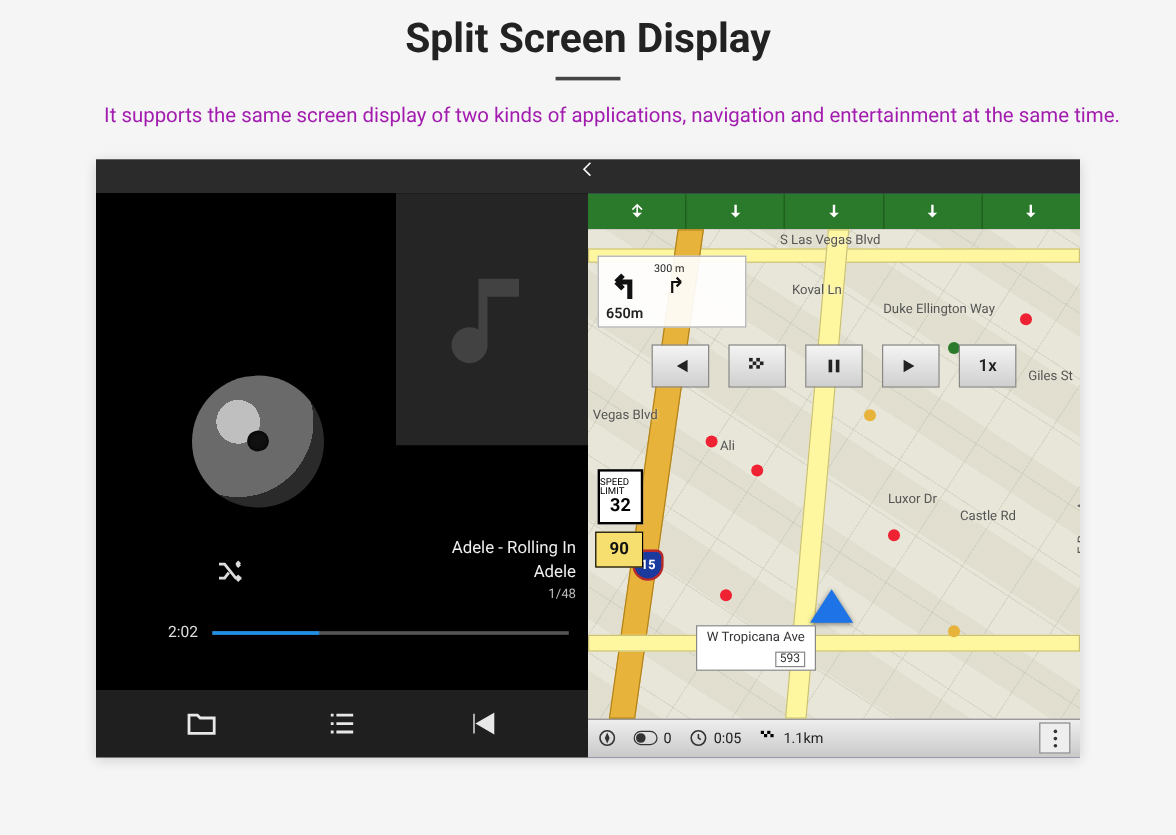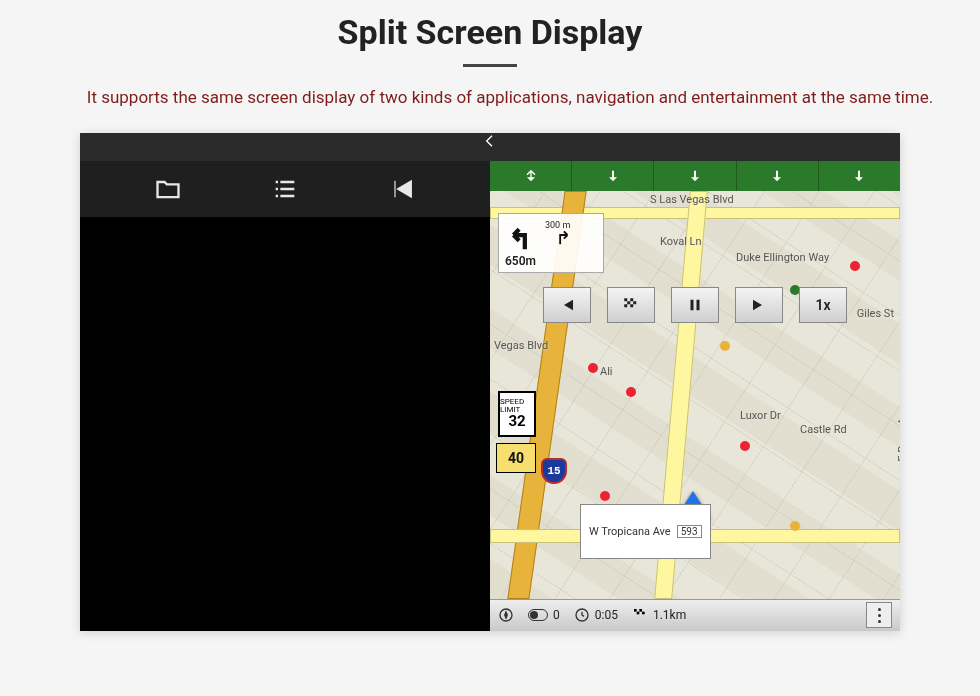--- a/index.html
+++ b/index.html
@@ -20,21 +20,21 @@
   }
   .title-rule {
     width: 54px;
     height: 0;
     border-top: 3px solid #444;
     margin: 12px auto 18px;
   }
   .subtitle {
     text-align: center;
     font-size: 17px;
-    color: #7f1d1d;
+    color: #a21caf;
     line-height: 1.5;
     padding: 0 40px 22px;
     margin-left: 40px;
   }
   .device {
     width: 820px;
     height: 498px;
     margin: 0 auto;
     position: relative;
     box-shadow: 0 2px 10px rgba(0,0,0,.15);
@@ -179,21 +179,21 @@
   }
   .road{position:absolute;background:#fff7a0;border:1px solid #c9c07a;}
   .freeway{position:absolute;background:#e8b33a;border:1px solid #b0831f;}
   .street-label{
     position:absolute; font-size:11px; color:#555; white-space:nowrap;
     text-shadow:0 0 3px #e8e6d8;
   }
   .turn-card{
     position:absolute;
     top:52px; left:8px;
-    width:106px; height:60px;
+    width:124px; height:60px;
     background:rgba(255,255,255,.92);
     border:1px solid #aaa;
     display:flex; align-items:flex-end; justify-content:flex-start;
     padding:4px 6px;
     font-size:12px; color:#222; font-weight:600;
   }
   .turn-card svg{position:absolute;top:4px;left:6px;width:34px;height:34px;fill:#111;}
   .turn-card .next svg{width:22px;height:22px;}
   .turn-card .next{position:absolute;top:6px;left:46px;display:flex;flex-direction:column;align-items:center;font-size:9px;font-weight:400;}
   .speed-sign{
@@ -229,22 +229,22 @@
     width:0;height:0;
     border-left:18px solid transparent;
     border-right:18px solid transparent;
     border-bottom:28px solid #1e74e6;
     filter: drop-shadow(0 1px 2px rgba(0,0,0,.5));
   }
   .addr-pill{
     position:absolute;
     bottom:40px; left:90px;
     background:#fff;border:1px solid #888;
-    padding:20px 8px;font-size:11px;color:#333;
-    display:flex;align-items:flex-end;gap:6px;
+    padding:2px 8px;font-size:11px;color:#333;
+    display:flex;align-items:flex-end;gap:6px;flex-direction:column;
   }
   .addr-pill .num{border:1px solid #888;padding:0 3px;font-size:10px;}
   .ctrl-row{
     position:absolute;
     top:126px; left:50%; transform:translateX(-50%);
     display:flex; gap:16px;text-align:center;
   }
   .ctrl-btn{
     width:48px;height:36px;
     background:linear-gradient(#f4f4f4,#cfcfcf);
@@ -324,20 +324,44 @@
             <path d="M12 20l9-11c-5-4-13-4-18 0l9 11z"></path>
           </svg>
       </span>
       <span class="clock">13:26</span>
     </div>
   </div>
 
   <div class="split">
 
     <div class="pane-left">
+      <div class="album-area">
+        <div class="disc"></div>
+        <div class="album-tile">
+          <svg viewBox="0 0 24 24">
+            <path d="M9 3v11.3A4 4 0 1 0 11 18V7h7V3H9z"></path>
+          </svg>
+        </div>
+        <div class="shuffle">
+          <svg viewBox="0 0 24 24">
+              <path d="M3 7h4l8 10h4M3 17h4l3-4m5-6l3 0m0 0l-2-2m2 2l-2 2m2 8l-2-2m2 2l-2 2"></path>
+            </svg>
+        </div>
+        <div class="track-meta">
+          <div>Adele - Rolling In</div>
+          <div>Adele</div>
+          <div class="sub">1/48</div>
+        </div>
+        <div class="progress-row">
+          <span>2:02</span>
+          <div class="progress-track">
+            <div class="progress-fill"></div>
+          </div>
+        </div>
+      </div>
       <div class="bottombar-left">
         <div class="btn">
           <svg viewBox="0 0 24 24">
               <path d="M3 6h6l2 2h10v11H3z" fill="none" stroke-width="2"></path>
             </svg>
         </div>
         <div class="btn">
           <svg viewBox="0 0 24 24">
               <path d="M4 6h2M8 6h12M4 12h2M8 12h12M4 18h2M8 18h12" stroke-width="2" fill="none"></path>
             </svg>
@@ -403,21 +427,21 @@
 
         <span class="pin" style="background:#e23;top:172px;left:98px;"></span>
         <span class="pin" style="background:#e23;top:196px;left:136px;"></span>
         <span class="pin" style="background:#e8b33a;top:150px;left:230px;"></span>
         <span class="pin" style="background:#2b7a2b;top:94px;left:300px;"></span>
         <span class="pin" style="background:#e23;top:250px;left:250px;"></span>
         <span class="pin" style="background:#e23;top:300px;left:110px;"></span>
         <span class="pin" style="background:#e8b33a;top:330px;left:300px;"></span>
         <span class="pin" style="background:#e23;top:70px;left:360px;"></span>
 
-        <div class="shield" style="top:268px;left:52px;font-family:Liberation Mono, monospace;">15</div>
+        <div class="shield" style="top:268px;left:38px;">15</div>
 
         <div class="chevron"></div>
 
         <div class="addr-pill">
           <span>W Tropicana Ave</span>
           <span class="num">593</span>
         </div>
       </div>
 
       <div class="turn-card">
@@ -431,21 +455,21 @@
           <span>300 m</span>
         </div>
         <span>650m</span>
       </div>
 
       <div class="speed-sign">
         <span>SPEED LIMIT</span>
         <span class="n">32</span>
       </div>
 
-      <div class="route-badge">40</div>
+      <div class="route-badge">90</div>
 
       <div class="ctrl-row">
         <div class="ctrl-btn">
             <svg viewBox="0 0 24 24">
               <path d="M6 5v14M20 5L8 12l12 7z"></path>
             </svg>
           </div>
         <div class="ctrl-btn">
           <svg class="flag-icon" viewBox="0 0 24 24">
               <rect x="3" y="3" width="4" height="4"></rect>

